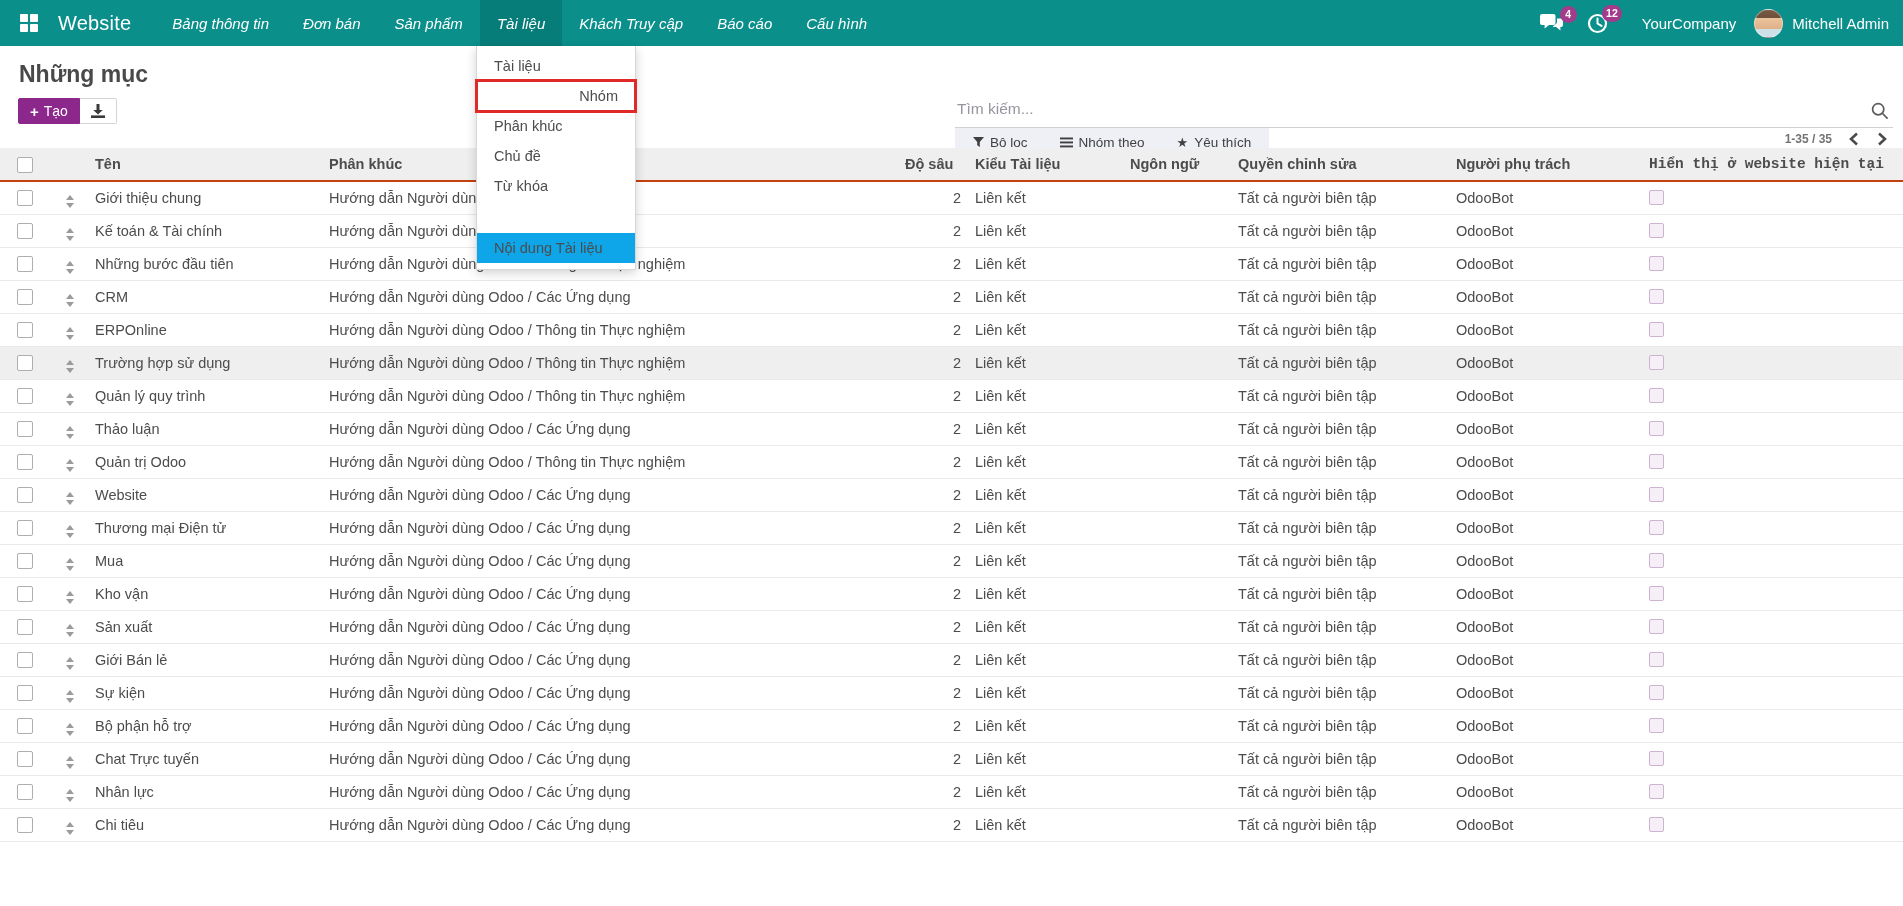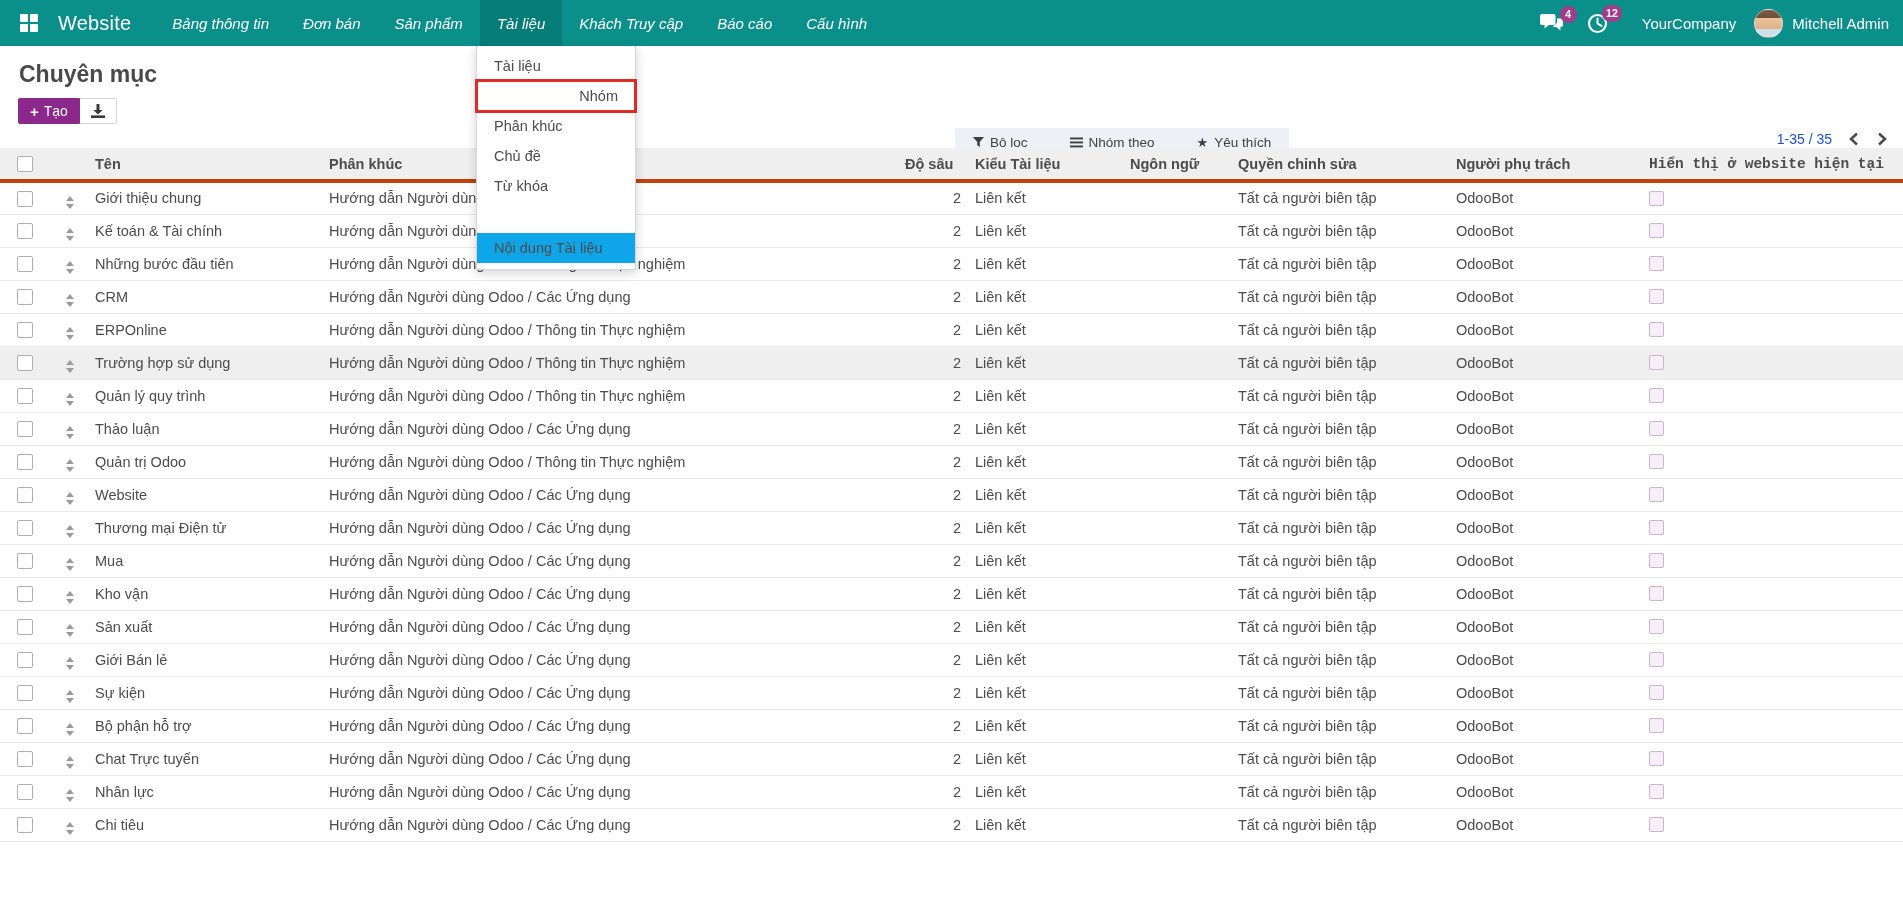--- a/index.html
+++ b/index.html
@@ -52,34 +52,34 @@
     justify-content:center; cursor:pointer; }
 
   .search-wrap { position:absolute; left:955px; top:50px; width:938px; }
   .search-input { width:100%; border:none; border-bottom:1px solid #d0d0d0;
     font-size:15.5px; padding:4px 30px 9px 2px; color:#4c4c4c; outline:none;
     font-family:inherit; background:transparent; }
   .search-input::placeholder { color:#95959f; }
   .search-icon { position:absolute; right:4px; top:6px; cursor:pointer; }
 
   .filter-bar { position:absolute; left:955px; top:82px; height:28px; background:#eef0f6;
-    display:flex; align-items:center; padding:0 18px; gap:42px; }
+    display:flex; align-items:center; padding:0 18px; gap:32px; }
   .filter-btn { display:flex; align-items:center; gap:6px; font-size:13.5px; color:#3f3f3f;
     cursor:pointer; white-space:nowrap; }
   .star-glyph { font-size:13px; color:#3f3f3f; }
 
   .pager { position:absolute; right:13px; top:84px; display:flex; align-items:center; gap:14px; }
-  .pager-text { font-size:14px; color:#1d4ed8; }
+  .pager-text { font-size:12px; color:#737373;font-weight:bold; }
   .pager-btn { cursor:pointer; display:flex; align-items:center; padding:2px; }
 
   
   .list-table { position:absolute; left:0; top:148px; width:1903px;
     border-collapse:collapse; table-layout:fixed; font-size:14.5px; color:#4c4c4c; }
   .list-table th { background:#efefef; height:33px; font-weight:700; text-align:left;
-    border-bottom:4px solid #c2410c; cursor:pointer; overflow:hidden; white-space:nowrap; }
+    border-bottom:2px solid #c2410c; cursor:pointer; overflow:hidden; white-space:nowrap; }
   .list-table td { height:33px; border-bottom:1px solid #e9e9e9; overflow:hidden;
     white-space:nowrap; cursor:pointer; }
   tr.hovered td { background:#efefef; }
   .c-check { width:50px; }
   .c-handle { width:40px; }
   .c-name { width:235px; padding-left:5px; }
   .c-seg { width:580px; padding-left:4px; }
   .c-depth { width:60px; text-align:right; padding-right:4px; }
   .c-type { width:160px; padding-left:10px; }
   .c-lang { width:108px; padding-left:5px; }
@@ -134,34 +134,43 @@
       </svg>
       <span class="badge">12</span>
     </div>
     <span class="company">YourCompany</span>
     <span class="avatar"></span>
     <span class="user-name">Mitchell Admin</span>
   </div>
 </header>
 
 <section class="control-panel">
-  <h1 class="page-title">Chuyên mục</h1>
+  <h1 class="page-title">Những mục</h1>
   <div class="btn-row">
     <button class="btn-create">
       <span class="plus">+</span>
       <span>Tạo</span>
     </button>
     <button class="btn-export">
       <svg width="14" height="14" viewBox="0 0 14 14">
         <path fill="#3a3a3a" d="M5.5 0h3v6h3.2L7 10.6 2.3 6h3.2z"></path>
         <path fill="#3a3a3a" d="M0 11.4h14V14H0z"></path>
       </svg>
     </button>
   </div>
 
+  <div class="search-wrap">
+    <input class="search-input" type="text" placeholder="Tìm kiếm..." style="">
+    <span class="search-icon">
+      <svg width="18" height="18" viewBox="0 0 18 18">
+        <circle cx="7.2" cy="7.2" r="5.6" fill="none" stroke="#5b5b5b" stroke-width="1.7"></circle>
+        <line x1="11.5" y1="11.5" x2="16.6" y2="16.6" stroke="#5b5b5b" stroke-width="1.7"></line>
+      </svg>
+    </span>
+  </div>
 
   <div class="filter-bar">
     <span class="filter-btn">
       <svg width="11" height="11" viewBox="0 0 12 12">
         <path fill="#3f3f3f" d="M0 0h12L7.4 5.4V11L4.6 9.1V5.4z"></path>
       </svg>
       <span>Bộ lọc</span>
     </span>
     <span class="filter-btn">
       <svg width="13" height="11" viewBox="0 0 13 11">

